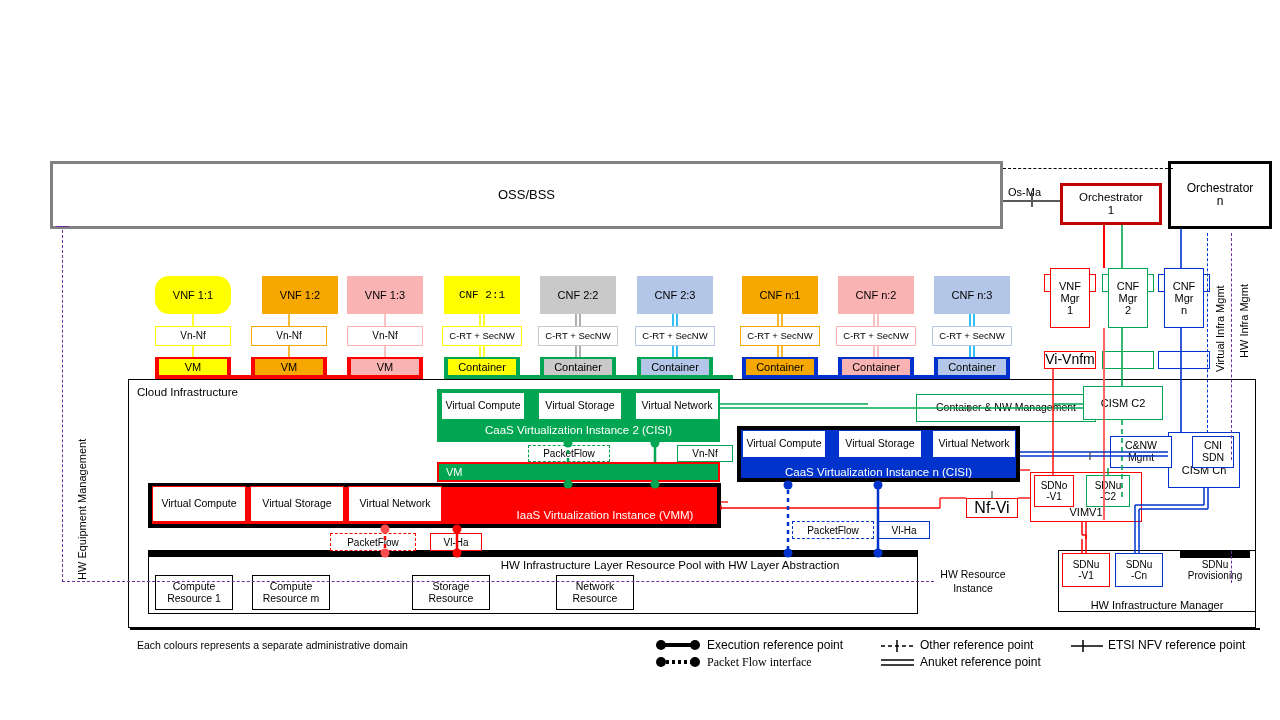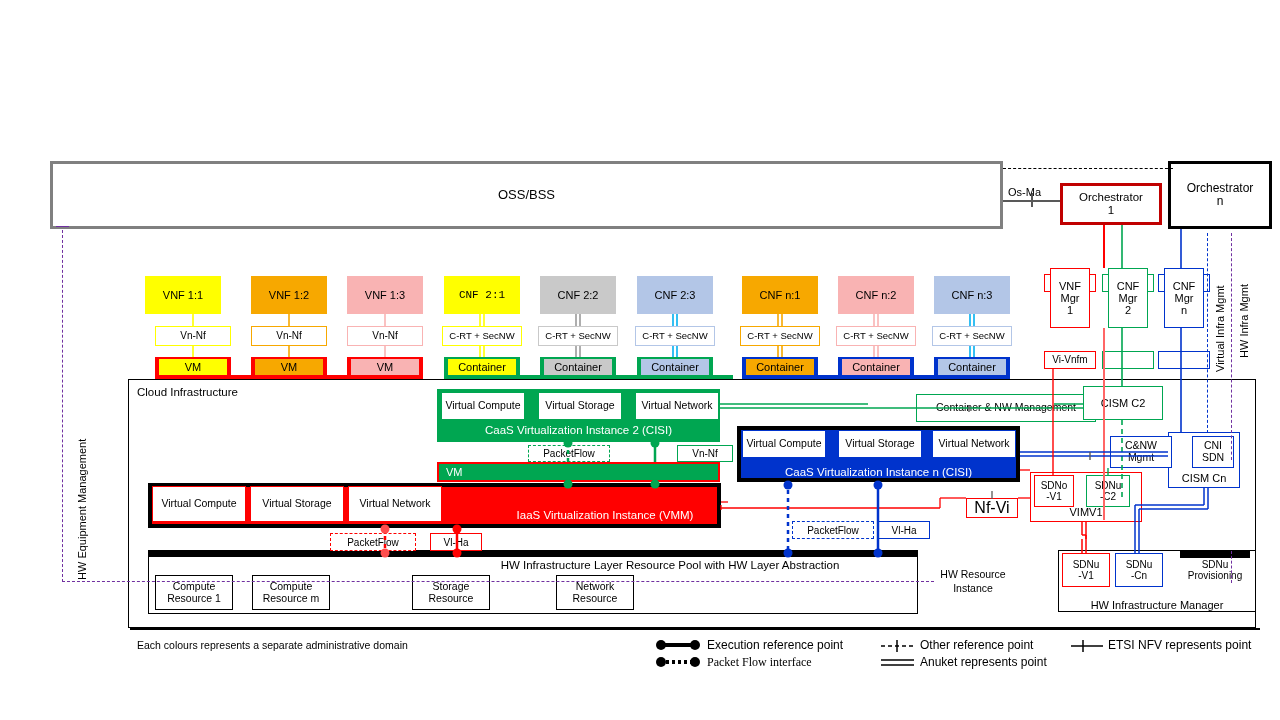--- a/index.html
+++ b/index.html
@@ -35,21 +35,21 @@
 
   
   .nfbox { width:76px; height:38px; top:276px; font-size:11px; }
   .ifbox { width:76px; height:20px; top:326px; font-size:10px; background:#fff; }
   .ifbox.wide { width:80px; font-size:9.5px; }
   .exbox { width:76px; height:22px; top:357px; font-size:11px; }
 
   
   .orvnfm { top:242px; width:52px; height:18px; font-size:9.5px;margin-top:32px; }
   .mgr    { top:268px; width:40px; height:60px; font-size:11px; }
-  .vivnfm { top:351px; width:52px; height:18px; font-size:10px; }
+  .vivnfm { top:351px; width:52px; height:18px; font-size:14px; }
 
   
   #cloudframe { left:128px; top:379px; width:1128px; height:249px; border:1.5px solid #000; background:#fff; }
   #cloudlabel { left:137px; top:384px; width:150px; height:16px; justify-content:flex-start; font-size:11.5px; background:transparent; }
 
   
   #caas2 { left:437px; top:389px; width:283px; height:53px; background:#00a651; border:1.5px solid #00a651; }
   #caas2label { left:437px; top:421px; width:283px; height:18px; color:#fff; font-size:11.5px; background:transparent; }
   .vcs { top:392px; width:84px; height:28px; background:#fff; border:1px solid #00a651; font-size:10.5px; }
 
@@ -71,21 +71,21 @@
   
   #hwbar { left:148px; top:550px; width:770px; height:8px; background:#000; }
   #hwpool { left:148px; top:556px; width:770px; height:58px; border:1.5px solid #000; background:#fff; }
   #hwpoollabel { left:430px; top:557px; width:480px; height:16px; font-size:11.5px; background:transparent; }
   .hwres { top:575px; width:78px; height:35px; border:1px solid #000; font-size:10.5px; background:#fff; }
   .hwres::before { content:""; position:absolute; left:4px; top:-5px; width:78px; height:35px; border:1px solid #000; background:#fff; z-index:-1; }
 
   
   #cism2 { left:1083px; top:386px; width:80px; height:34px; border:1.5px solid #00a651; font-size:11px; }
   #cnwmgmt { left:1110px; top:436px; width:62px; height:32px; border:1.5px solid #0033cc; font-size:10.5px; }
-  #cismcn { left:1168px; top:432px; width:72px; height:56px; border:1.5px solid #0033cc; font-size:11px; align-items:flex-end; padding-bottom:3px;}
+  #cismcn { left:1168px; top:432px; width:72px; height:56px; border:1.5px solid #0033cc; font-size:11px; align-items:flex-end; padding-bottom:11px;}
   #cnisdn { left:1192px; top:436px; width:42px; height:32px; border:1.5px solid #0033cc; font-size:10.5px; background:#fff;}
   #vimv1 { left:1030px; top:472px; width:112px; height:50px; border:1.5px solid #ff0000; font-size:11px; align-items:flex-end; padding-bottom:3px; }
   #sdnov1 { left:1034px; top:475px; width:40px; height:32px; border:1.5px solid #ff0000; font-size:10px; background:#fff;}
   #sdnuc2 { left:1086px; top:475px; width:44px; height:32px; border:1.5px solid #00a651; font-size:10px; background:#fff;}
   #hwim { left:1058px; top:550px; width:198px; height:62px; border:1.5px solid #000; font-size:11px; align-items:flex-end; padding-bottom:0;}
   #sdnuv1 { left:1062px; top:553px; width:48px; height:34px; border:1.5px solid #ff0000; font-size:10px; background:#fff;}
   #sdnucn { left:1115px; top:553px; width:48px; height:34px; border:1.5px solid #0033cc; font-size:10px; background:#fff;}
   #sdnuprov { left:1180px; top:553px; width:70px; height:34px; font-size:10px; background:transparent;}
   #sdnuprovbar { left:1180px; top:551px; width:70px; height:7px; background:#000;}
 
@@ -135,27 +135,27 @@
 <div class="bx" id="orchn">
   <div>
     <div>Orchestrator</div>
     <div>n</div>
   </div>
 </div>
 
 <div class="abs" style="left:1003px;top:168px;width:170px;border-top:1.4px dashed #000;"></div>
 
 <div id="nfrow">
-    <div class="bx nfbox c-yellow" style="left: 145px;">VNF 1:1</div>
+    <div class="bx nfbox c-yellow" style="left: 155px; border-radius: 14px;">VNF 1:1</div>
     <svg class="abs" width="80" height="48" style="left: 155px; top: 314px;">
       <line x1="38" y1="0" x2="38" y2="46" stroke="#ffff00" stroke-width="1.6"></line>
     </svg>
     <div class="bx ifbox" style="left: 155px; border: 1px solid rgb(255, 255, 0);">Vn-Nf</div>
     <div class="bx exbox c-yellow" style="left: 155px; border-width: 2px 4px 4px; border-style: solid; border-color: rgb(255, 0, 0);">VM</div>
-    <div class="bx nfbox c-orange" style="left: 251px;">VNF 1:2</div>
+    <div class="bx nfbox c-orange" style="left: 262px;">VNF 1:2</div>
     <svg class="abs" width="80" height="48" style="left: 251px; top: 314px;">
       <line x1="38" y1="0" x2="38" y2="46" stroke="#f7a800" stroke-width="1.6"></line>
     </svg>
     <div class="bx ifbox" style="left: 251px; border: 1px solid rgb(247, 168, 0);">Vn-Nf</div>
     <div class="bx exbox c-orange" style="left: 251px; border-width: 2px 4px 4px; border-style: solid; border-color: rgb(255, 0, 0);">VM</div>
     <div class="bx nfbox c-pink" style="left: 347px;">VNF 1:3</div>
     <svg class="abs" width="80" height="48" style="left: 347px; top: 314px;">
       <line x1="38" y1="0" x2="38" y2="46" stroke="#f9b3b3" stroke-width="1.6"></line>
     </svg>
     <div class="bx ifbox" style="left: 347px; border: 1px solid rgb(249, 179, 179);">Vn-Nf</div>
@@ -417,27 +417,27 @@
 <svg class="abs" style="left:880px;top:638px;" width="36" height="14">
   <line x1="1" y1="8" x2="34" y2="8" stroke="#000" stroke-width="1.5" stroke-dasharray="4,3"></line>
   <line x1="17" y1="2" x2="17" y2="14" stroke="#000" stroke-width="1.5"></line>
 </svg>
 <div class="lgitem" style="left:920px;top:638px;">Other reference point</div>
 
 <svg class="abs" style="left:880px;top:655px;" width="36" height="14">
   <line x1="1" y1="5" x2="34" y2="5" stroke="#000" stroke-width="1.6"></line>
   <line x1="1" y1="10" x2="34" y2="10" stroke="#000" stroke-width="1.6"></line>
 </svg>
-<div class="lgitem" style="left:920px;top:655px;">Anuket  represents point</div>
+<div class="lgitem" style="left:920px;top:655px;">Anuket  reference point</div>
 
 <svg class="abs" style="left:1070px;top:638px;" width="34" height="14">
   <line x1="1" y1="8" x2="33" y2="8" stroke="#000" stroke-width="1.5"></line>
   <line x1="13" y1="2" x2="13" y2="14" stroke="#000" stroke-width="1.5"></line>
 </svg>
-<div class="lgitem" style="left:1108px;top:638px;">ETSI NFV represents point</div>
+<div class="lgitem" style="left:1108px;top:638px;">ETSI NFV reference point</div>
 
 <svg class="abs" style="left:0;top:0;pointer-events:none;" width="1280" height="720">
 
   <line x1="1104" y1="225" x2="1104" y2="268" stroke="#ff0000" stroke-width="2"></line>
   <line x1="1104" y1="328" x2="1104" y2="520" stroke="#ff6666" stroke-width="2"></line>
 
   <line x1="1122" y1="225" x2="1122" y2="268" stroke="#00a651" stroke-width="1.6"></line>
   <line x1="1122" y1="328" x2="1122" y2="386" stroke="#00a651" stroke-width="1.6"></line>
 
   <line x1="1181" y1="229" x2="1181" y2="268" stroke="#0033cc" stroke-width="1.6"></line>

